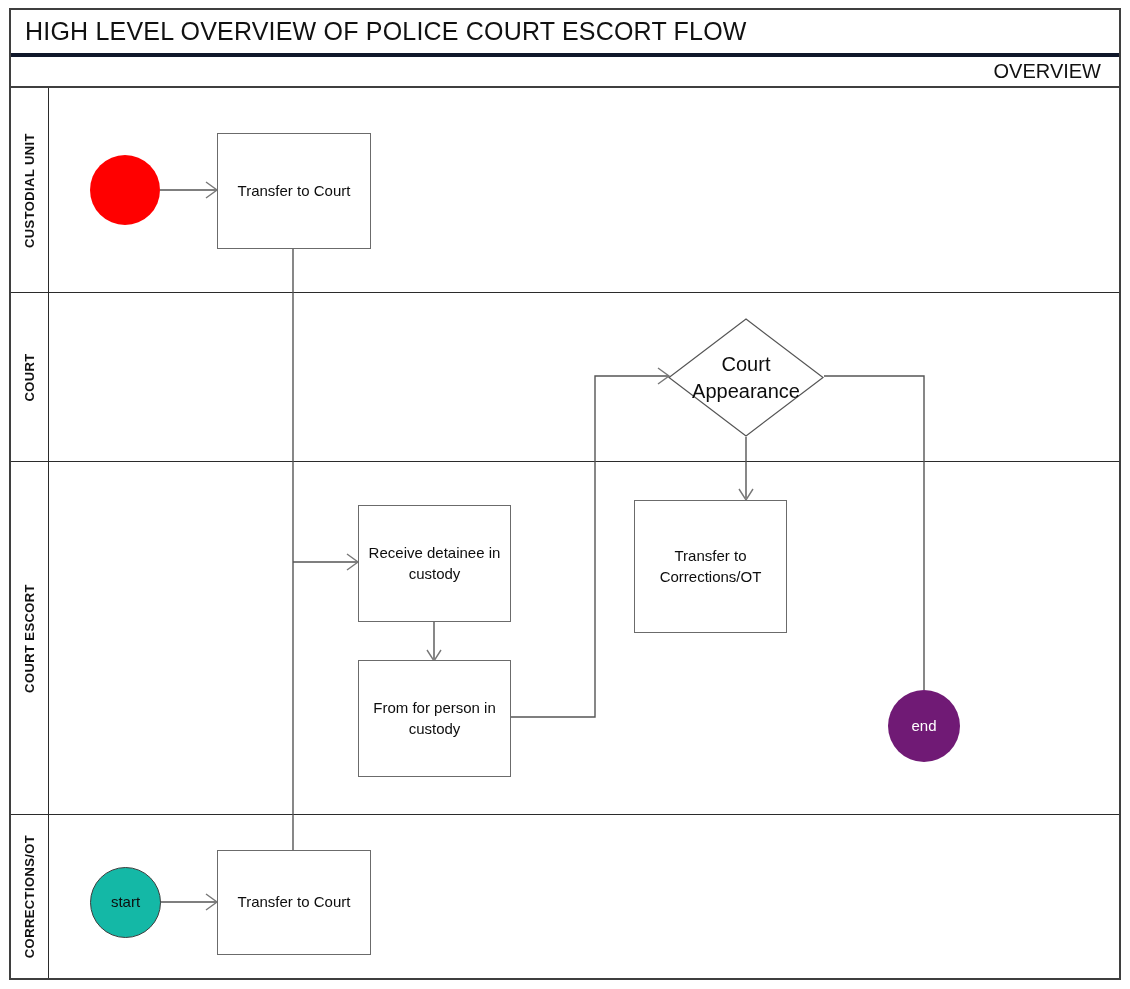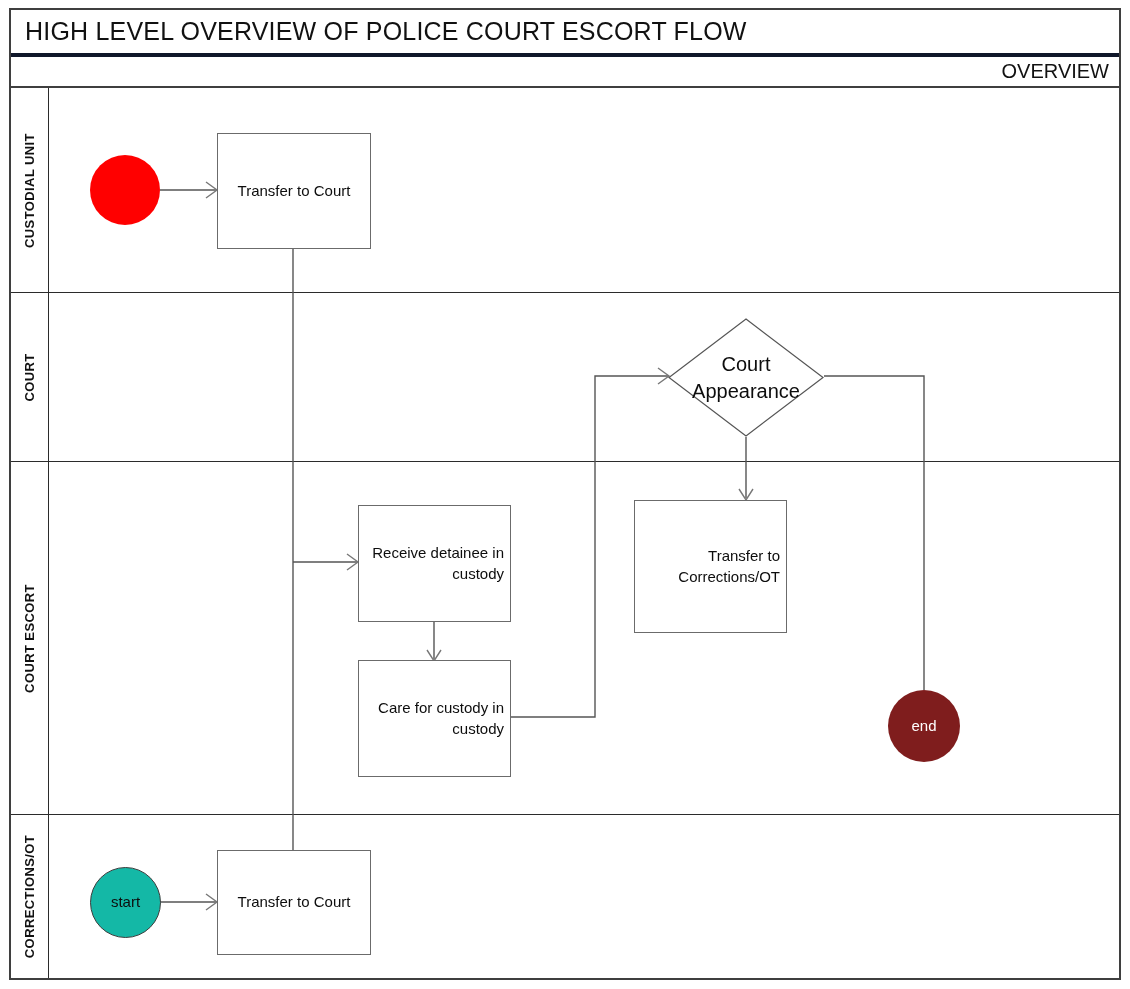--- a/index.html
+++ b/index.html
@@ -58,21 +58,21 @@
     width: 1108px;
     height: 31px;
     border-bottom: 2px solid #3f3f3f;
     box-sizing: border-box;
     display: flex;
     align-items: center;
     justify-content: flex-end;
   }
   .overview-text {
     font-size: 20px;
-    padding-right: 10px;
+    padding-right: 18px;
     white-space: nowrap;
     color: #111;
   }
 
   
   .lane {
     position: absolute;
     left: 11px;
     width: 1108px;
     box-sizing: border-box;
@@ -101,37 +101,37 @@
     color: #111;
   }
 
   
   .node {
     position: absolute;
     box-sizing: border-box;
     display: flex;
     align-items: center;
     justify-content: center;
-    text-align: right;
+    text-align: center;
     line-height: 1.35;
   }
   .process {
     border: 1.3px solid #6b6b6b;
     background: #ffffff;
     font-size: 15px;
     color: #0d0d0d;
     padding: 2px 6px;
   }
   .terminator-red {
     border-radius: 50%;
     background: #ff0000;
   }
   .terminator-black {
     border-radius: 50%;
-    background: #7f1d1d;
+    background: #701a75;
     color: #ffffff;
     font-size: 15px;
   }
   .terminator-start {
     border-radius: 50%;
     background: #14b8a6;
     border: 1.2px solid #3d3d3d;
     font-size: 15px;
     color: #0d0d0d;
   }
@@ -250,21 +250,21 @@
 
   <div class="diamond-wrap" style="left:668px; top:318px; width:156px; height:119px;">
     <svg width="156" height="119" viewBox="0 0 156 119">
       <polygon points="78,1 155,59.5 78,118 1,59.5" fill="#ffffff" stroke="#555555" stroke-width="1.2"></polygon>
     </svg>
     <div class="diamond-label">Court Appearance</div>
   </div>
 
   <div class="node process" style="left:358px; top:505px; width:153px; height:117px;">Receive detainee in custody</div>
 
-  <div class="node process" style="left:358px; top:660px; width:153px; height:117px;">Care for custody in custody</div>
+  <div class="node process" style="left:358px; top:660px; width:153px; height:117px;">From for person in custody</div>
 
   <div class="node process" style="left:634px; top:500px; width:153px; height:133px;">Transfer to Corrections/OT</div>
 
   <div class="node terminator-black" style="left:888px; top:690px; width:72px; height:72px;">end</div>
 
   <div class="node terminator-start" style="left:90px; top:867px; width:71px; height:71px;">start</div>
 
   <div class="node process" style="left:217px; top:850px; width:154px; height:105px;">Transfer to Court</div>
 
 </div>

